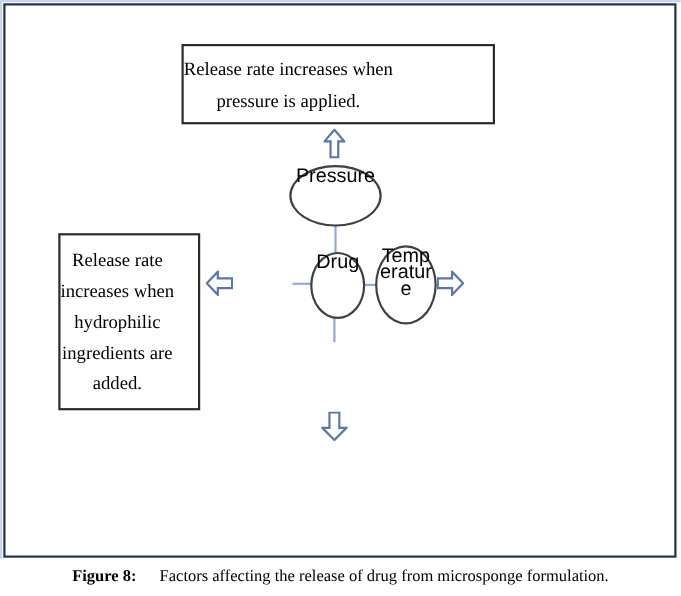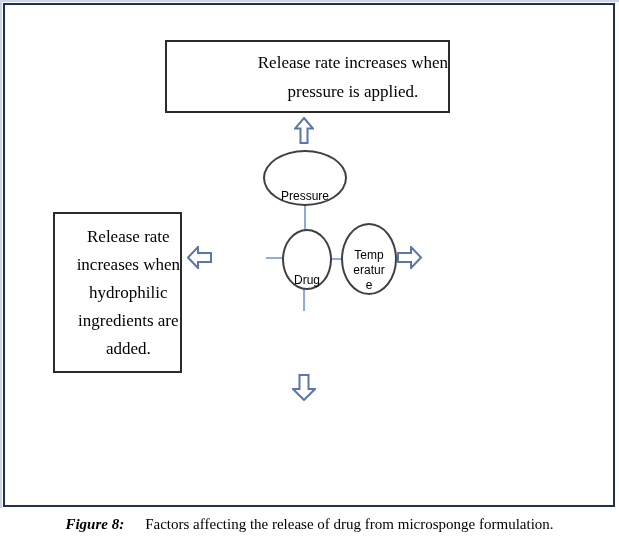--- a/index.html
+++ b/index.html
@@ -8,59 +8,59 @@
     font-family:"Liberation Serif", serif; color:#000; overflow:hidden;
   }
   .edge-top { position:absolute; left:0; top:0; width:619px; height:2px; background:#ccd3ec; }
   .edge-left { position:absolute; left:0; top:0; width:2px; height:508px; background:#ccd3ec; }
   .frame {
     position:absolute; left:3px; top:3px; width:608px; height:500px;
     border:2px solid #203150; background:#fff;
   }
   .box {
     position:absolute; border:2px solid #2b2b2b; background:#fff;
-    display:flex; align-items:center; justify-content:flex-end;
+    display:flex; align-items:center; justify-content:flex-start;
     text-align:center; white-space:pre-line; font-size:17px; line-height:29px;
   }
   .box-top    { left:165px; top:40px;  width:281px; height:69px; }
   .box-left   { left:53px;  top:212px; width:125px; height:157px; line-height:28px; }
   .box-right  {
     left:423px; top:182px; width:153px; height:168px;
     align-items:flex-start; justify-content:flex-start; text-align:left;
     padding:18px 0 0 10px;
   }
   .box-bottom { left:153px; top:403px; width:310px; height:69px; line-height:28px; }
 
   .connector-v { position:absolute; width:2px; background:#8faadc; }
   .connector-h { position:absolute; height:2px; background:#8faadc; }
 
   .node {
     position:absolute; border:2px solid #404040; border-radius:50%; background:#fff;
-    display:flex; align-items:flex-end; justify-content:center; text-align:center;
-    font-family:"Liberation Sans", sans-serif; font-size:12px; line-height:15px;
+    display:flex; align-items:flex-start; justify-content:center; text-align:center;
+    font-family:"Liberation Sans", sans-serif; font-size:18px; line-height:15px;
     white-space:pre-line;
   }
   .node-pressure    { left:263px; top:150px; width:80px; height:52px; }
   .node-solubility  { left:212px; top:226px; width:53px; height:60px; }
   .node-drug        { left:282px; top:229px; width:46px; height:57px; }
   .node-temperature { left:341px; top:223px; width:52px; height:68px; }
   .node-ph          { left:280px; top:309px; width:45px; height:58px; }
 
   .arrow { position:absolute; }
   .arrow polygon { fill:#ffffff; stroke:#5b76ab; stroke-width:2; stroke-linejoin:miter; }
   .arrow-up    { left:294px; top:117px; }
   .arrow-down  { left:292px; top:374px; }
   .arrow-left  { left:187px; top:246px; }
   .arrow-right { left:397px; top:246px; }
 
   .caption {
     position:absolute; left:0; top:514px; width:619px; text-align:center;
     font-size:15px; line-height:20px;
   }
-  .caption .lbl { font-weight:bold; margin-right:21px;font-style:italic; }
+  .caption .lbl { font-weight:bold; margin-right:21px; }
 </style>
 </head>
 <body>
 
 <div class="canvas">
 
   <div class="edge-top"></div>
   <div class="edge-left"></div>
 
   <div class="frame"></div>

